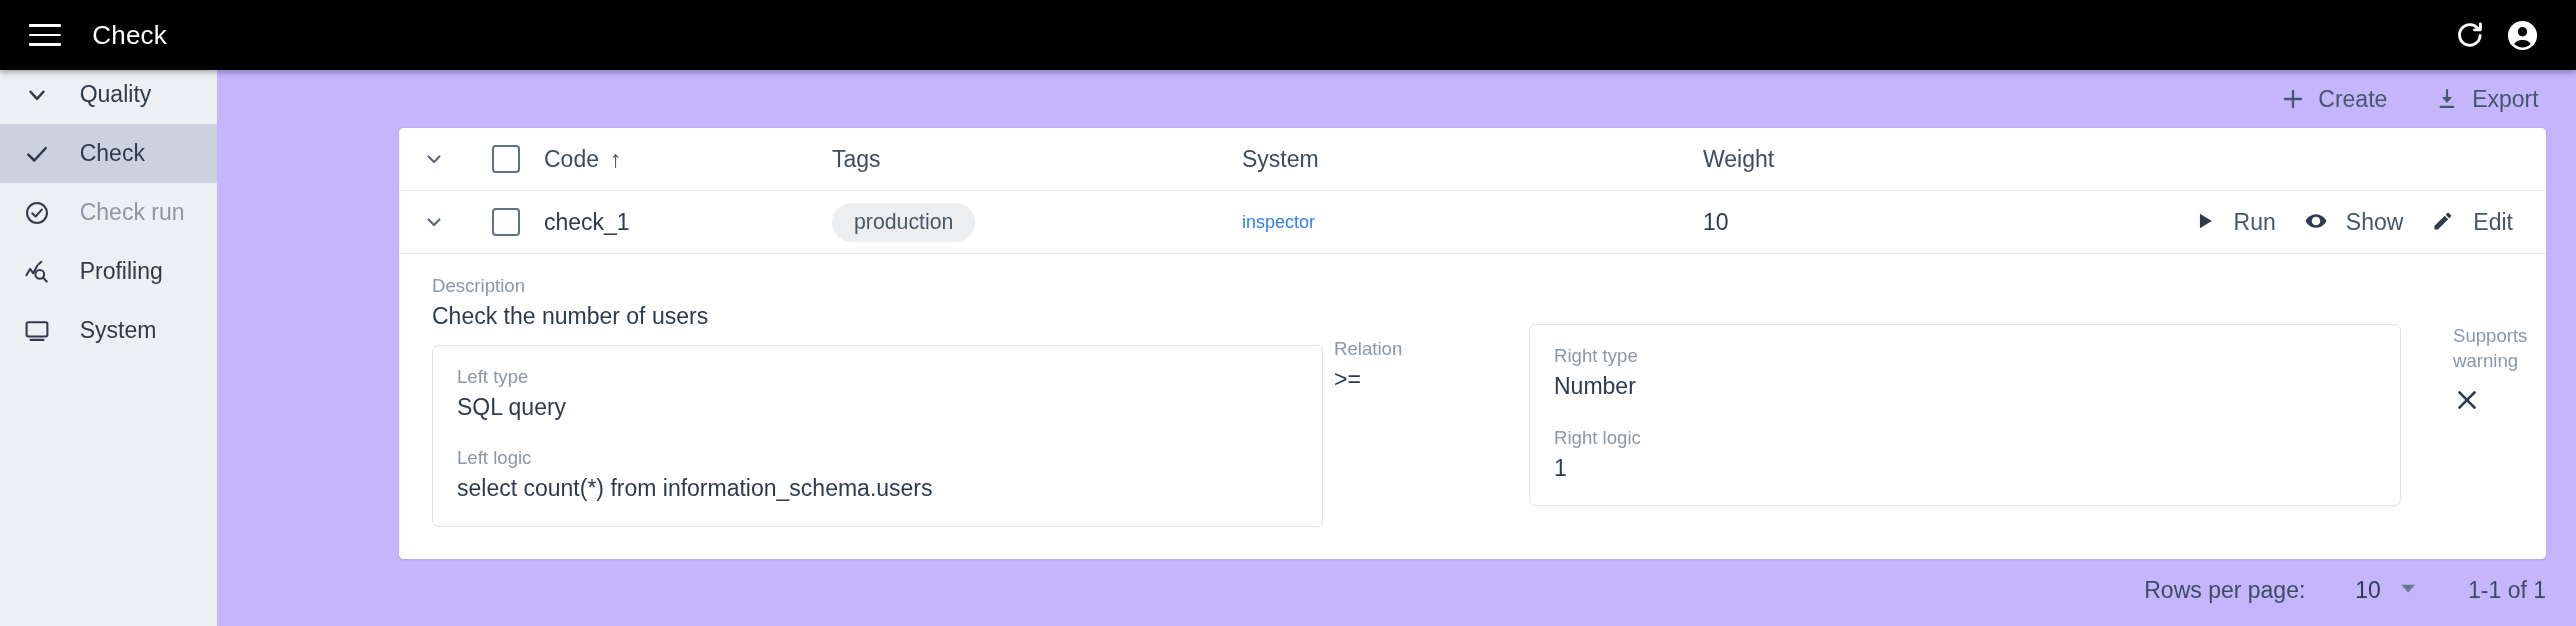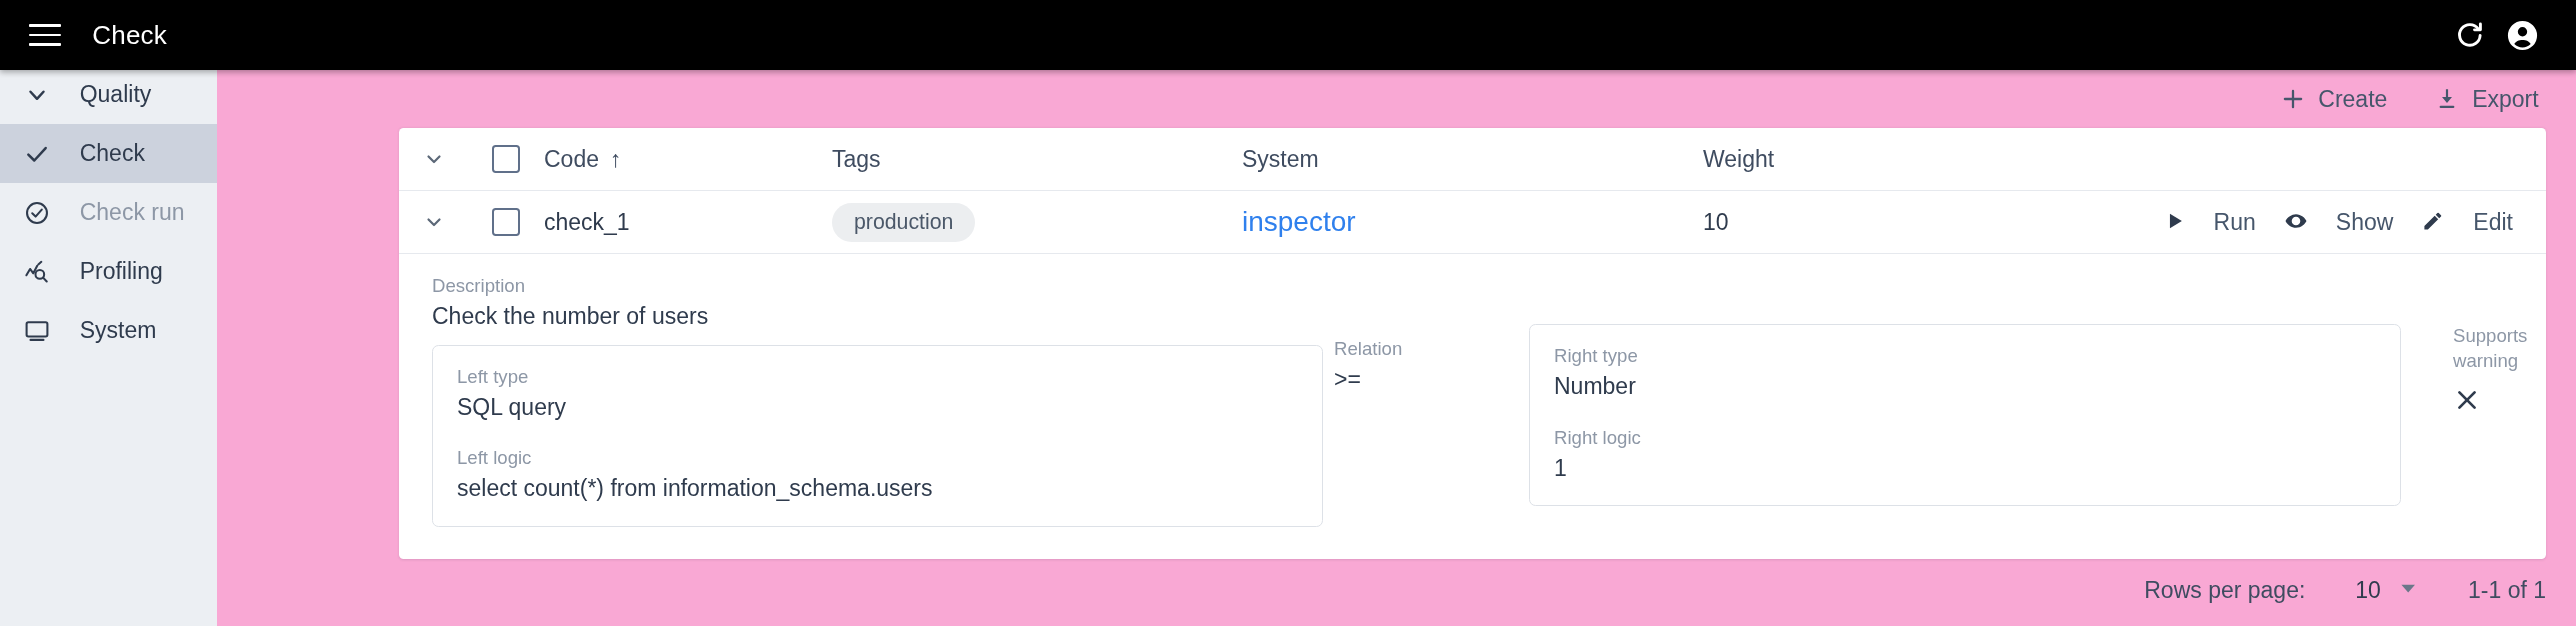--- a/index.html
+++ b/index.html
@@ -61,21 +61,21 @@
   .nav-label {
     font-size: 23px; color: #2f3b4d; margin-left: 16.7px;
     white-space: nowrap;
   }
   .nav-label.muted { color: #8d97a6; }
 
   
   .main {
     position: absolute; top: 70px; left: 217px;
     width: 2359px; height: 556px;
-    background: #f9a8d4;
+    background: #c4b5fd;
   }
 
   
   .toolbar {
     position: absolute; top: 0; right: 30px;
     height: 58px; display: flex; align-items: center;
     justify-content: flex-end; gap: 32px;
   }
   .tool-btn {
     display: flex; align-items: center; gap: 12px;
@@ -102,31 +102,31 @@
   .c-expand { width: 69px; min-width: 69px; display: flex; justify-content: center; align-items: center; cursor: pointer; }
   .c-check  { width: 76px; min-width: 76px; display: flex; justify-content: center; align-items: center; cursor: pointer; }
   .c-code   { width: 288px; min-width: 288px; }
   .c-tags   { width: 410px; min-width: 410px; }
   .c-system { width: 461px; min-width: 461px; }
   .c-weight { width: 315px; min-width: 315px; }
   .c-actions{ flex: 1 1 auto; display: flex; align-items: center; justify-content: flex-end; gap: 28px; padding-right: 33px; }
 
   .th { font-size: 23px; color: #3f4c60; display: flex; align-items: center; gap: 11px; }
   .td { font-size: 23px; color: #2f3b4d; }
-  .td-link { font-size: 28px; color: #2f80ed; cursor: pointer; }
+  .td-link { font-size: 18px; color: #2f80ed; cursor: pointer; }
   .chip {
     display: inline-block; background: #eceef0; color: #4b5869;
     font-size: 21.3px; border-radius: 26px; padding: 7px 22px;
   }
   .checkbox {
     width: 28px; height: 28px; border: 2.8px solid #60708a;
     border-radius: 3.7px; background: #fff;
   }
   .action {
-    display: flex; align-items: center; gap: 28px; cursor: pointer;
+    display: flex; align-items: center; gap: 18px; cursor: pointer;
   }
   .action-label { font-size: 23px; color: #46566b; }
 
   
   .detail {
     padding: 20.4px 33px 32px 33px;
     display: flex; align-items: flex-start;
   }
   .detail-left { width: 891px; min-width: 891px; }
   .field-label {

